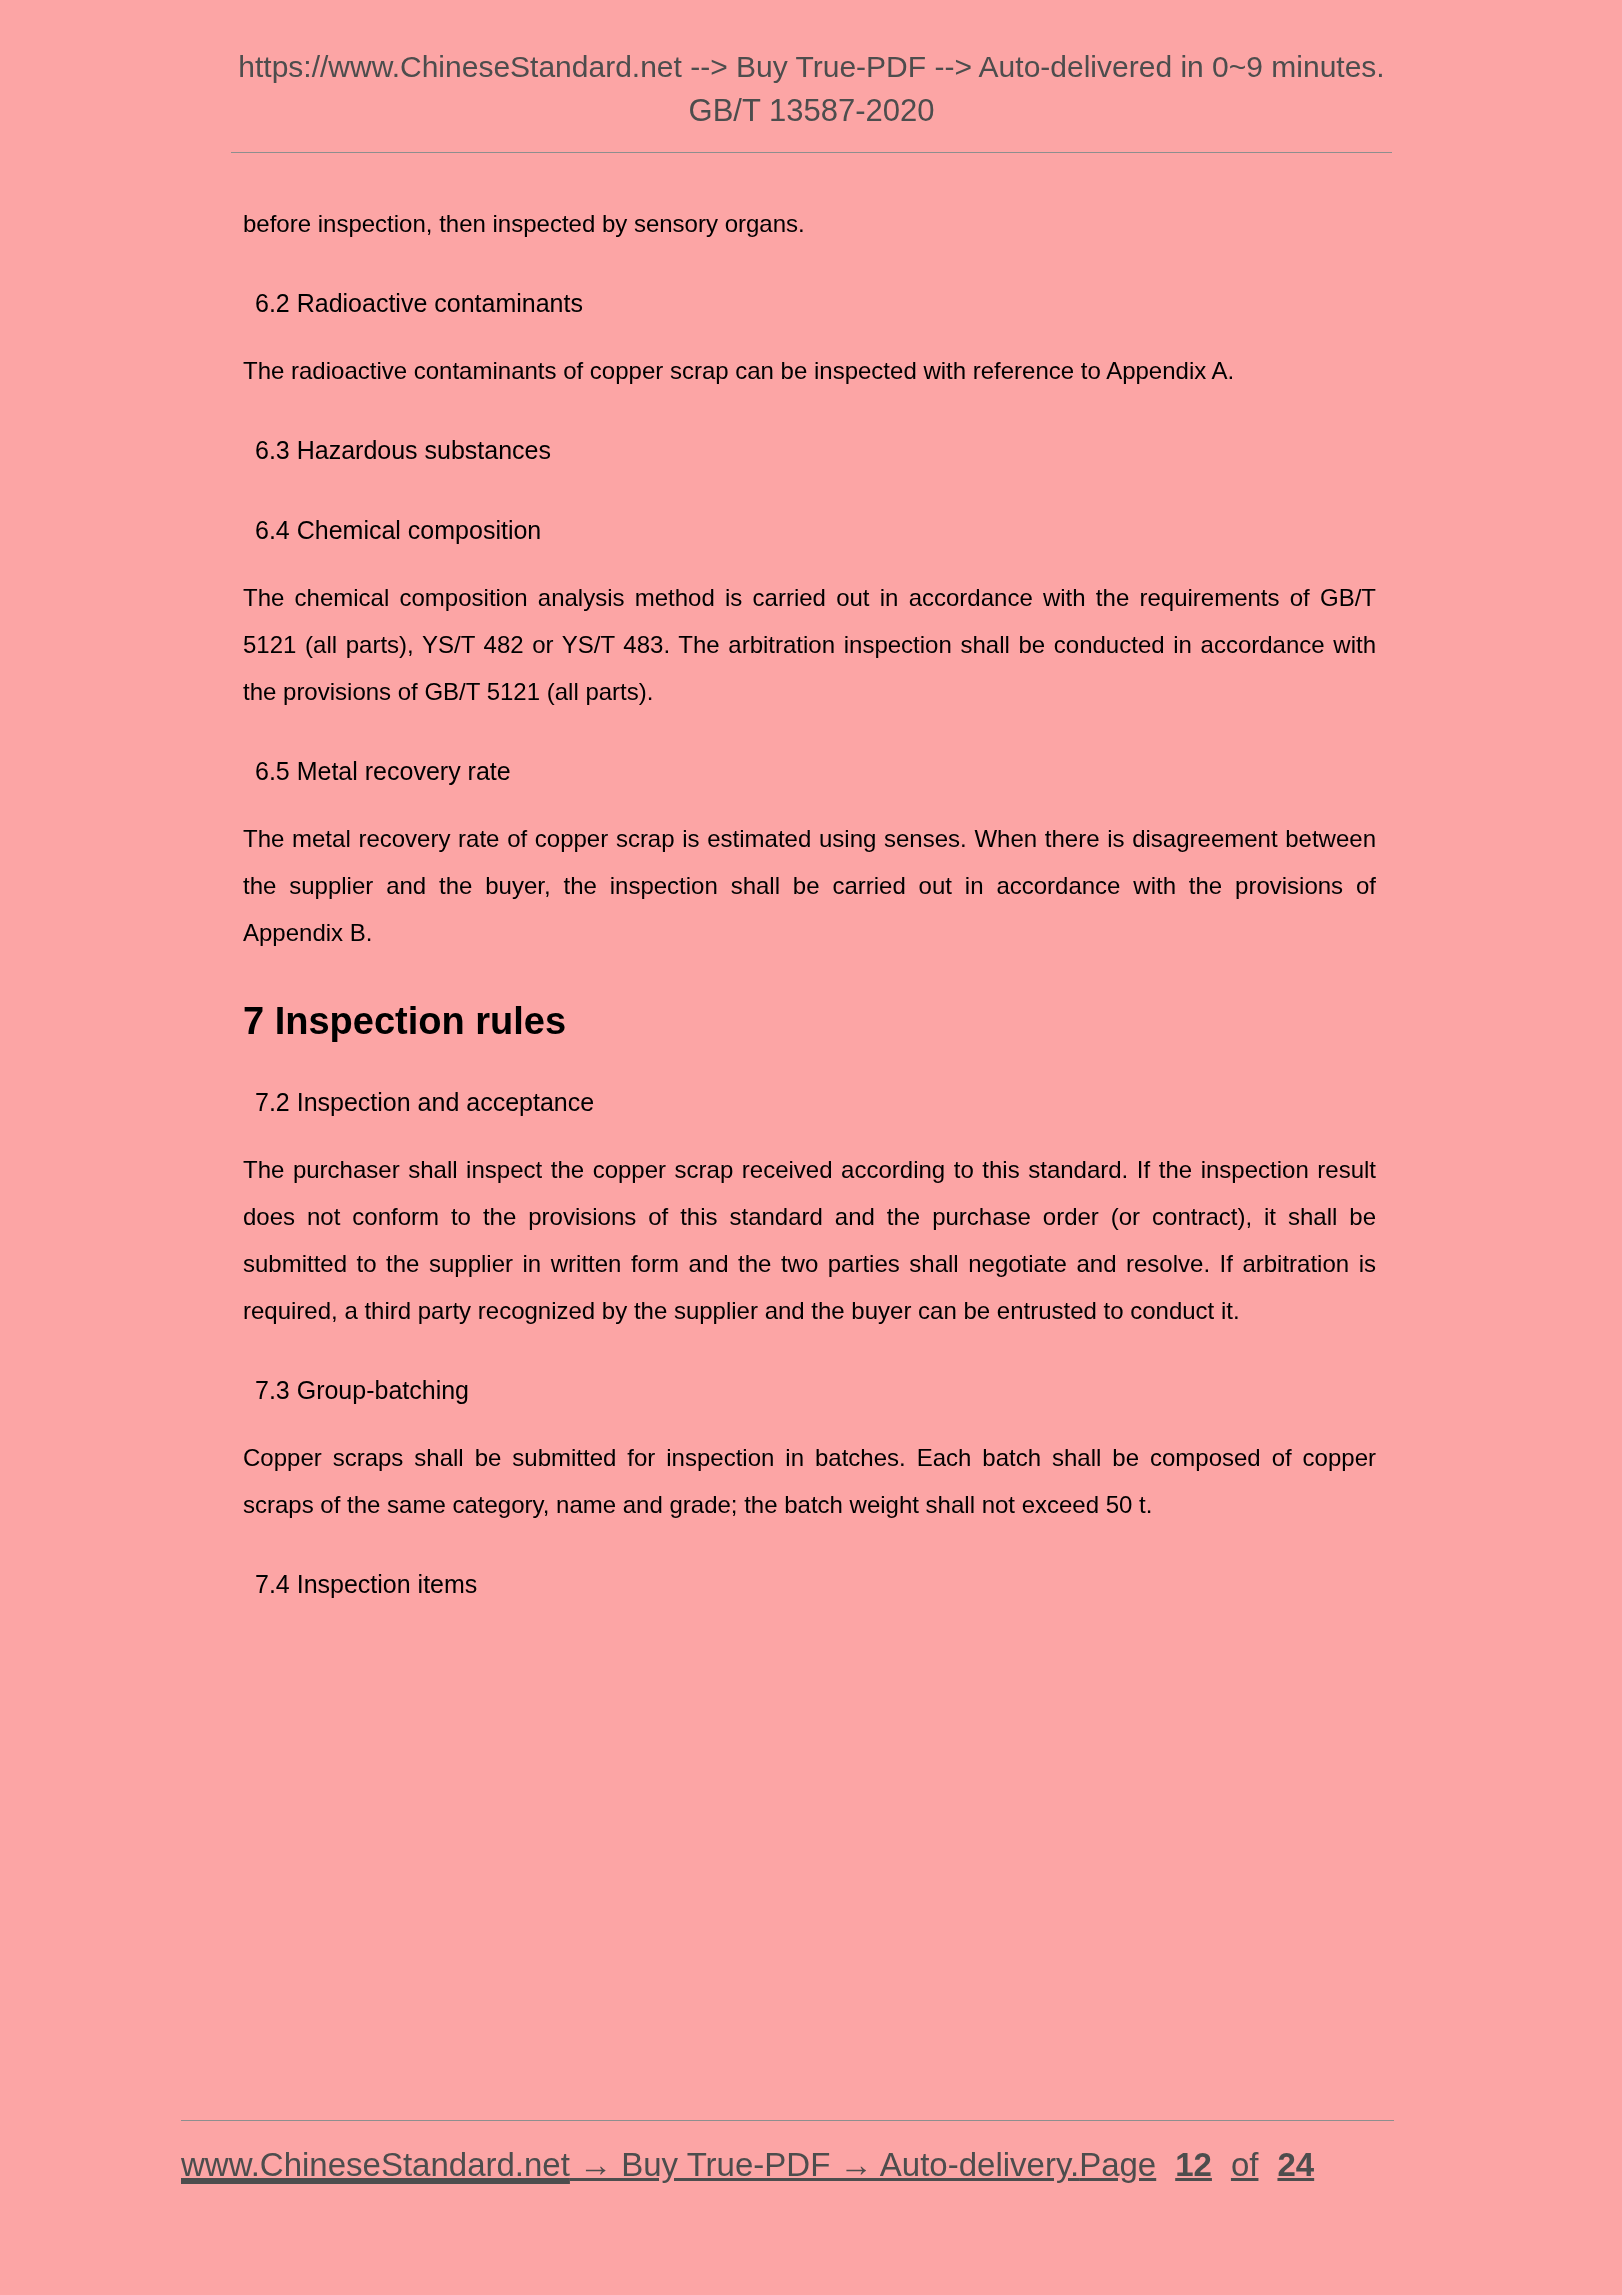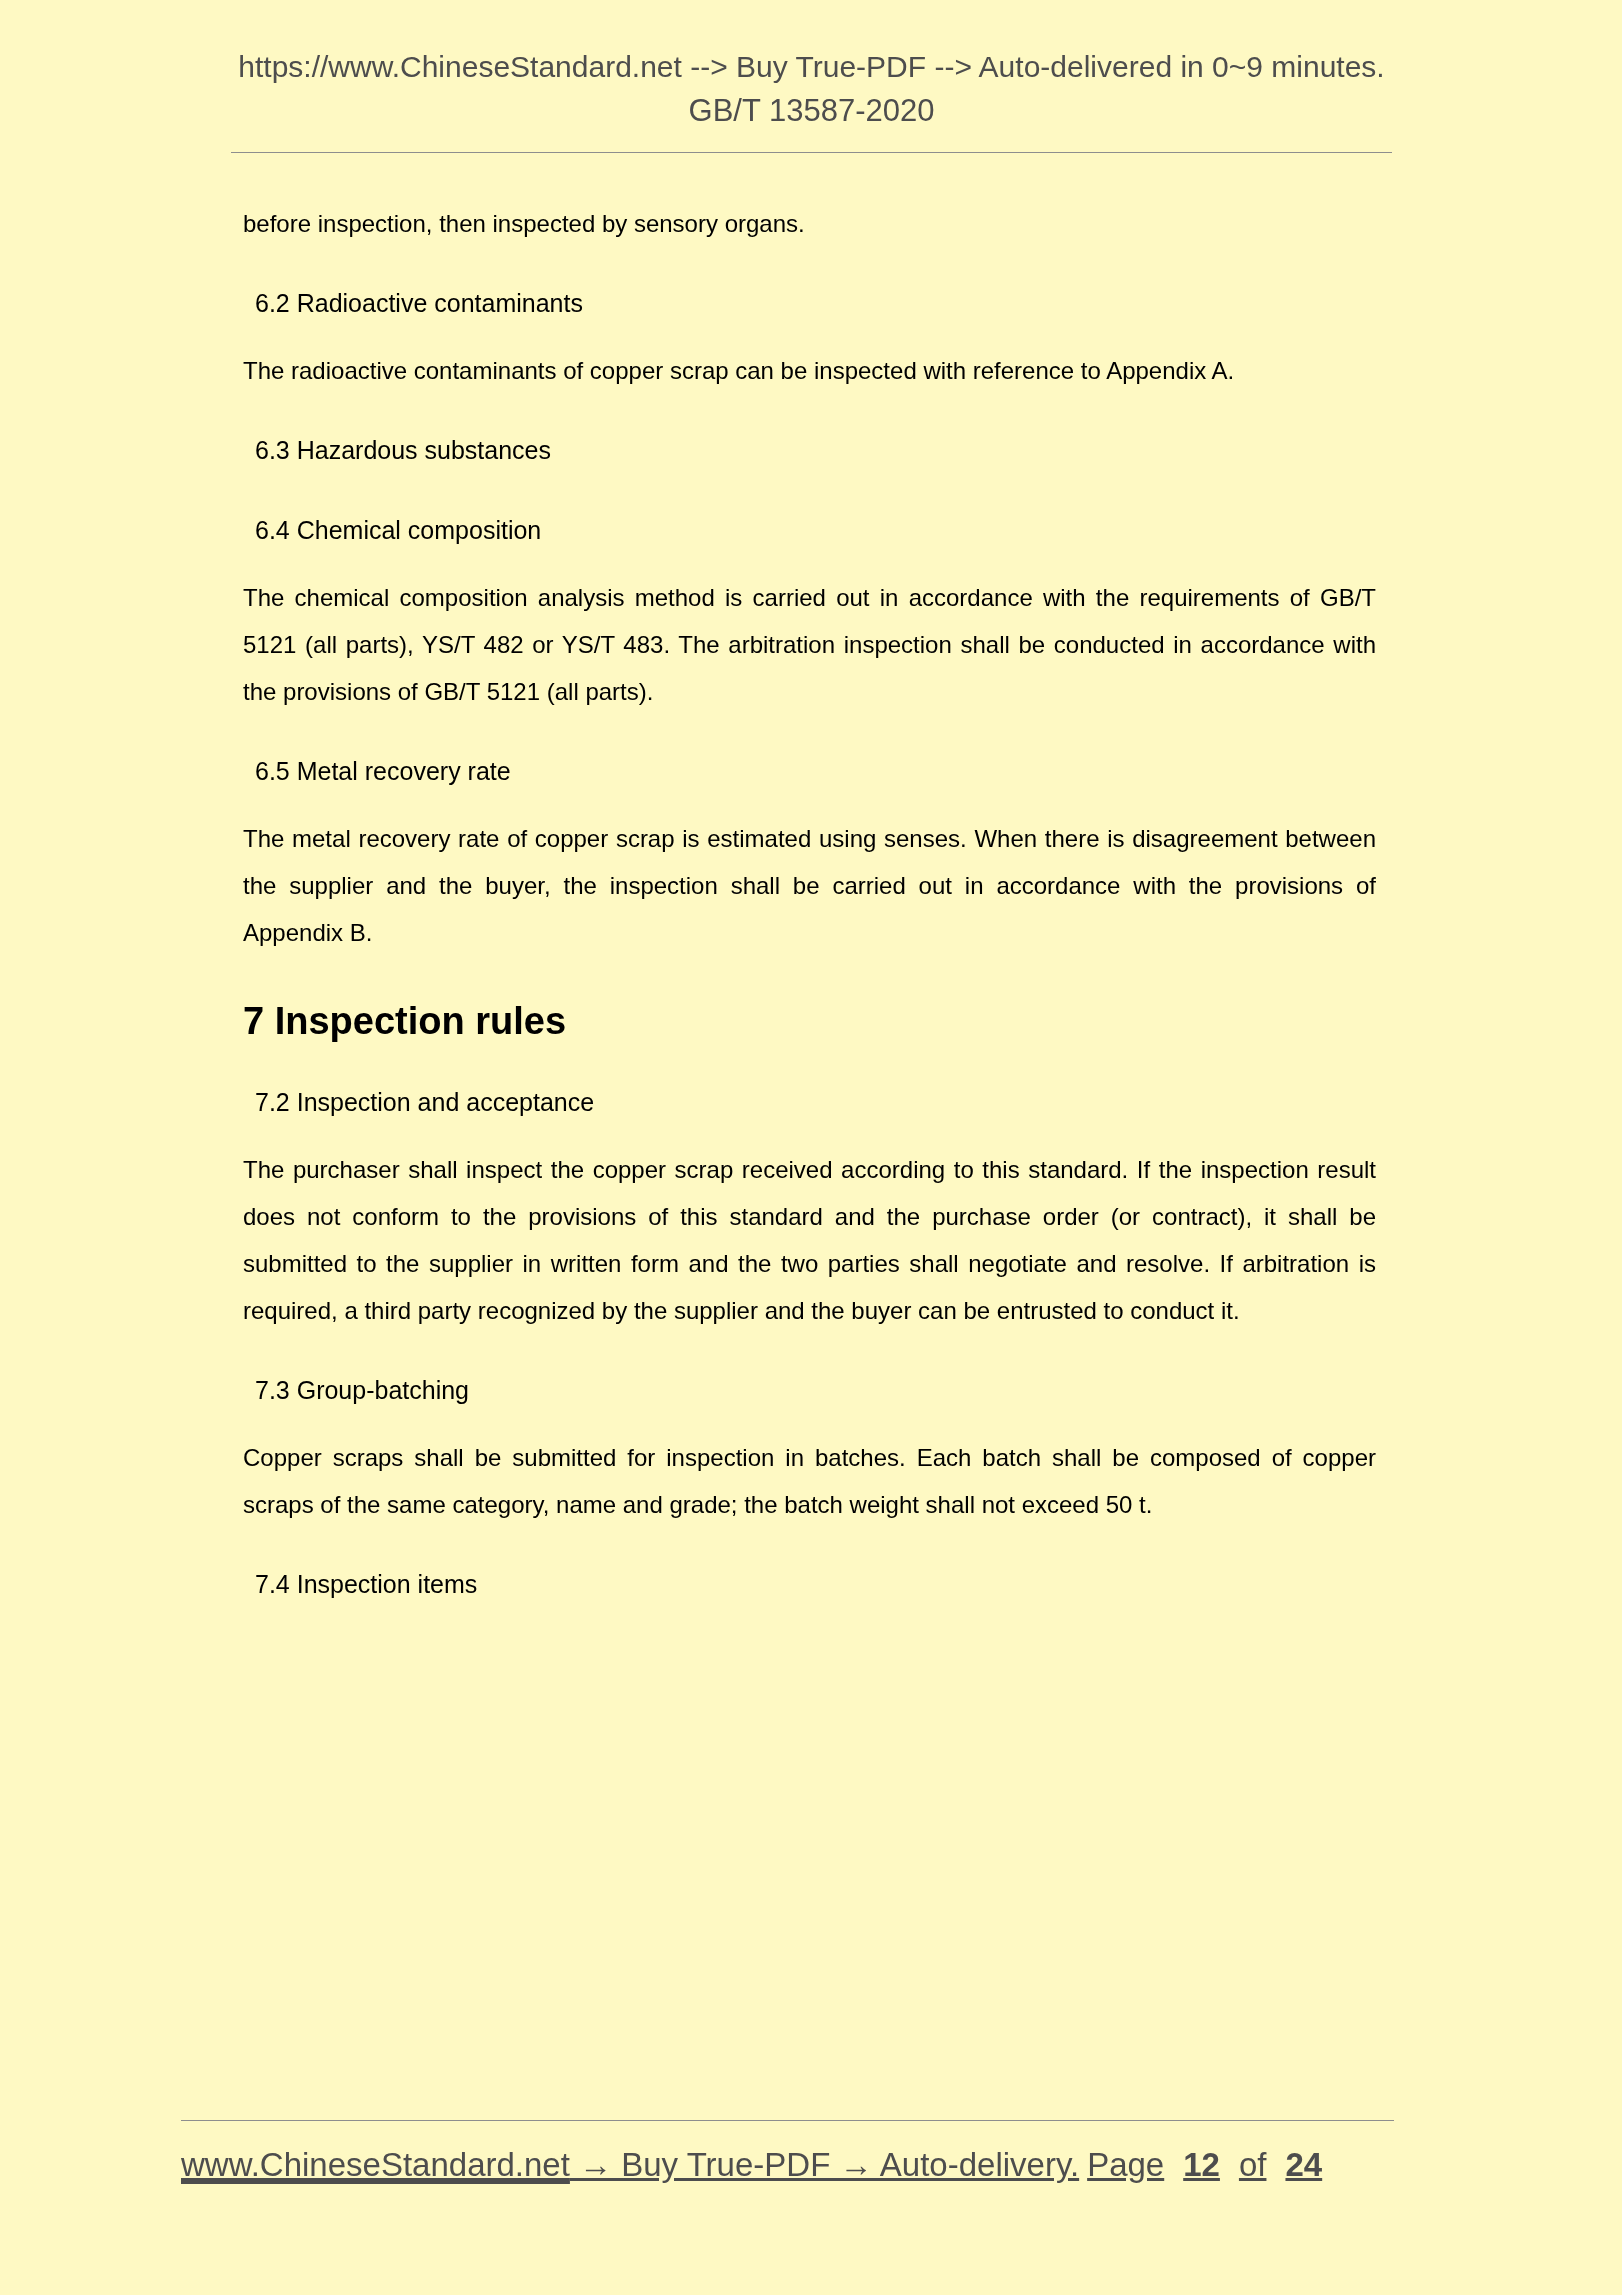--- a/index.html
+++ b/index.html
@@ -1,20 +1,20 @@
 <!DOCTYPE html>
 <html style="font-size:13.3px"><head>
 <meta charset="utf-8">
 <style>
   html, body { margin: 0; padding: 0; background: #ffffff; }
   .page {
     position: relative;
     width: 1623px;
     height: 2295px;
-    background: #fef9c3;
+    background: #fca5a5;
     overflow: hidden;
     font-family: "Liberation Sans", "DejaVu Sans", sans-serif;
   }
 
   
   .hdr-line1 {
     padding-top: 48px;
     text-align: center;
     font-size: 30px;
     line-height: 37px;
@@ -83,21 +83,21 @@
     text-decoration: underline;
   }
   .footer-left a {
     color: #4d4d4d;
     text-decoration: underline;
     text-underline-offset: 5px;
     cursor: pointer;
   }
   .footer-right .pg-num { font-weight: bold; color: #4d4d4d; }
   .footer-right span { margin-left: 19px; }
-  .footer-right span:first-child { margin-left: 8px; }
+  .footer-right span:first-child { margin-left: 0; }
 </style>
 </head>
 <body>
 
 <div class="page">
 
   <header>
     <div class="hdr-line1">https://www.ChineseStandard.net --&gt; Buy True-PDF --&gt; Auto-delivered in 0~9 minutes.</div>
     <div class="hdr-line2">GB/T 13587-2020</div>
     <hr class="top-rule">

